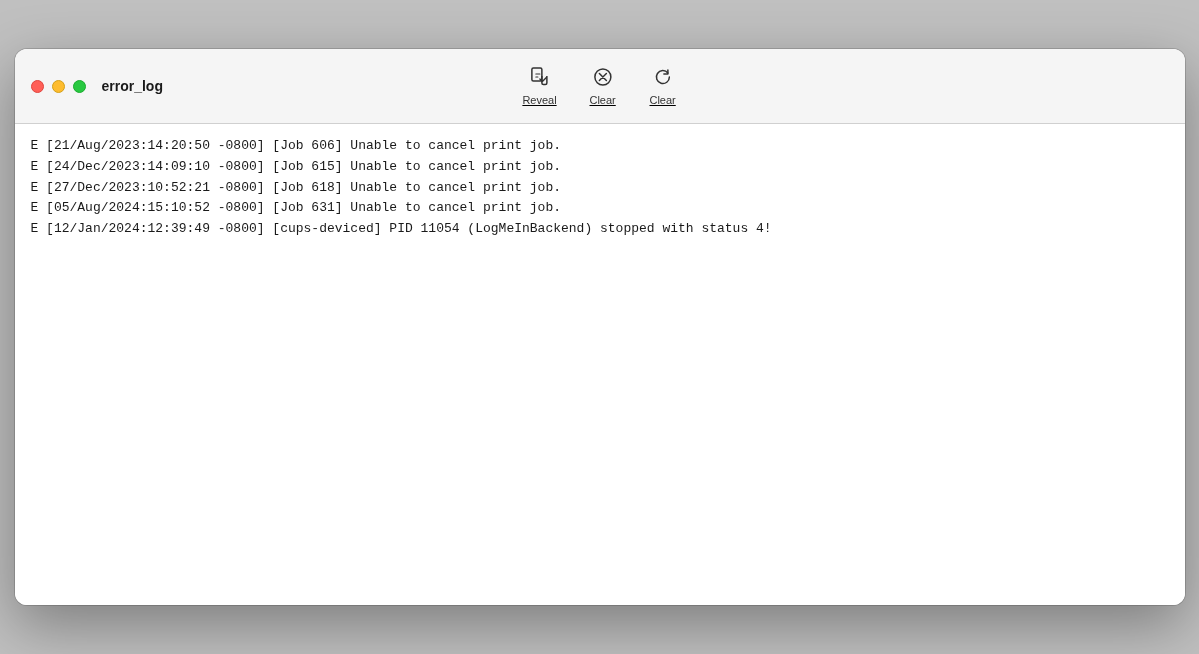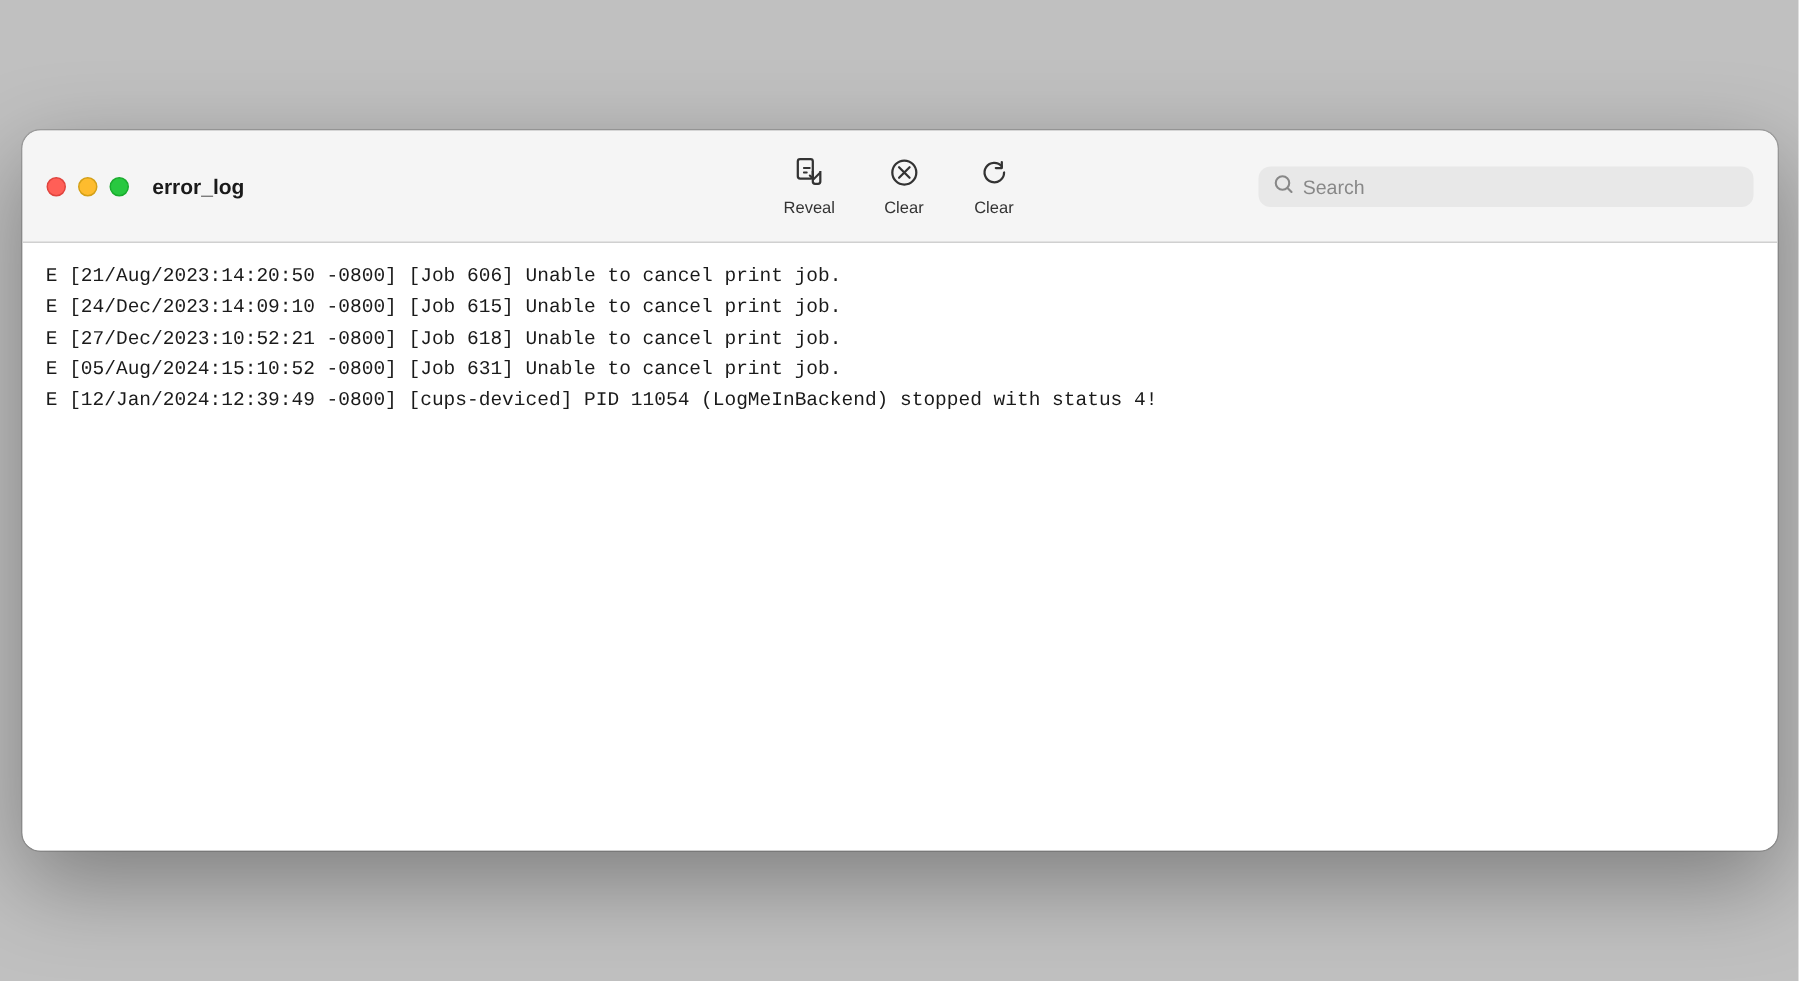--- a/index.html
+++ b/index.html
@@ -12,21 +12,21 @@
       background: #c0c0c0;
       display: flex;
       justify-content: center;
       align-items: center;
       height: 100vh;
       font-family: -apple-system, BlinkMacSystemFont, "SF Pro Text", "Helvetica Neue", sans-serif;
     }
 
     .window {
       width: 1170px;
-      height: 480px;
+      height: 556px;
       background: #ffffff;
       border-radius: 12px;
       box-shadow: 0 20px 60px rgba(0,0,0,0.35), 0 0 0 1px rgba(0,0,0,0.15);
       display: flex;
       flex-direction: column;
       overflow: hidden;
     }
 
     .title-bar {
       height: 75px;
@@ -76,20 +76,21 @@
     .toolbar-btn {
       display: flex;
       flex-direction: column;
       align-items: center;
       justify-content: center;
       gap: 3px;
       padding: 6px 16px;
       cursor: pointer;
       border-radius: 8px;
       min-width: 60px;
+      text-decoration: underline;
     }
 
     .toolbar-btn .icon {
       font-size: 20px;
       line-height: 1;
       color: #333;
     }
 
     .toolbar-btn .label {
       font-size: 11px;
@@ -200,29 +201,20 @@
           <svg width="22" height="22" viewBox="0 0 22 22" fill="none" xmlns="http://www.w3.org/2000/svg">
             <path d="M17.5 11a6.5 6.5 0 11-1.5-4.1" stroke="#333" stroke-width="1.5" fill="none" stroke-linecap="round"></path>
             <path d="M16 4v4h-4" stroke="#333" stroke-width="1.5" stroke-linecap="round" stroke-linejoin="round"></path>
           </svg>
         </span>
         <span class="label">Clear</span>
       </div>
 
     </div>
 
-    <div class="search-bar">
-      <span class="search-icon-svg">
-        <svg width="14" height="14" viewBox="0 0 14 14" fill="none" xmlns="http://www.w3.org/2000/svg">
-          <circle cx="6" cy="6" r="4.5" stroke="#888" stroke-width="1.4"></circle>
-          <path d="M9.5 9.5l2.5 2.5" stroke="#888" stroke-width="1.4" stroke-linecap="round"></path>
-        </svg>
-      </span>
-      <input type="text" placeholder="Search" style="">
-    </div>
   </div>
 
   <div class="content">
     <span class="log-line">E [21/Aug/2023:14:20:50 -0800] [Job 606] Unable to cancel print job.</span>
     <span class="log-line">E [24/Dec/2023:14:09:10 -0800] [Job 615] Unable to cancel print job.</span>
     <span class="log-line">E [27/Dec/2023:10:52:21 -0800] [Job 618] Unable to cancel print job.</span>
     <span class="log-line">E [05/Aug/2024:15:10:52 -0800] [Job 631] Unable to cancel print job.</span>
     <span class="log-line">E [12/Jan/2024:12:39:49 -0800] [cups-deviced] PID 11054 (LogMeInBackend) stopped with status 4!</span>
   </div>
 </div>

